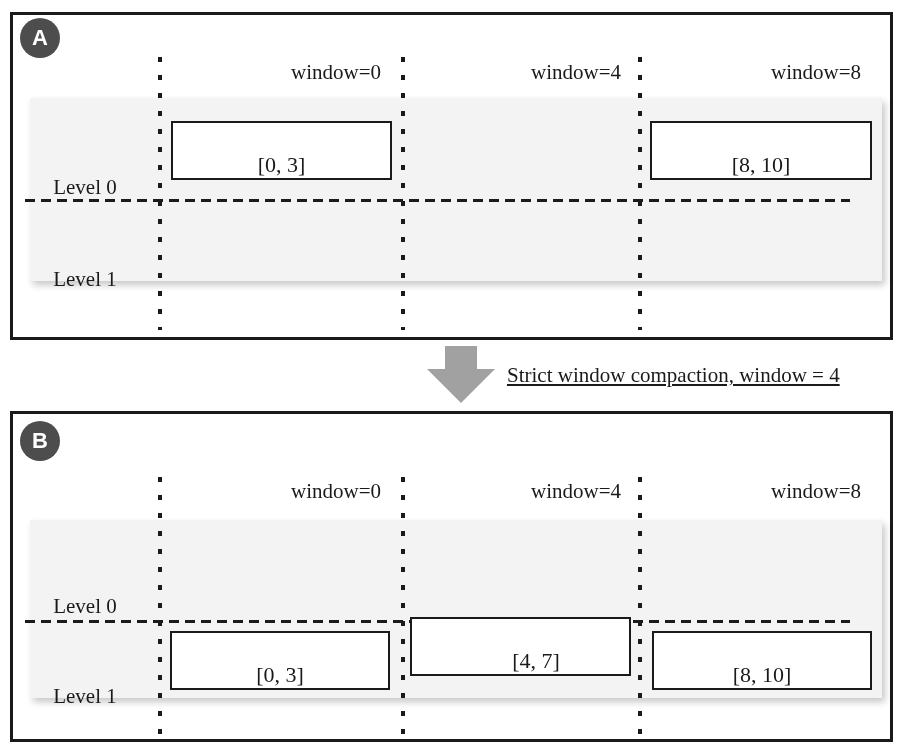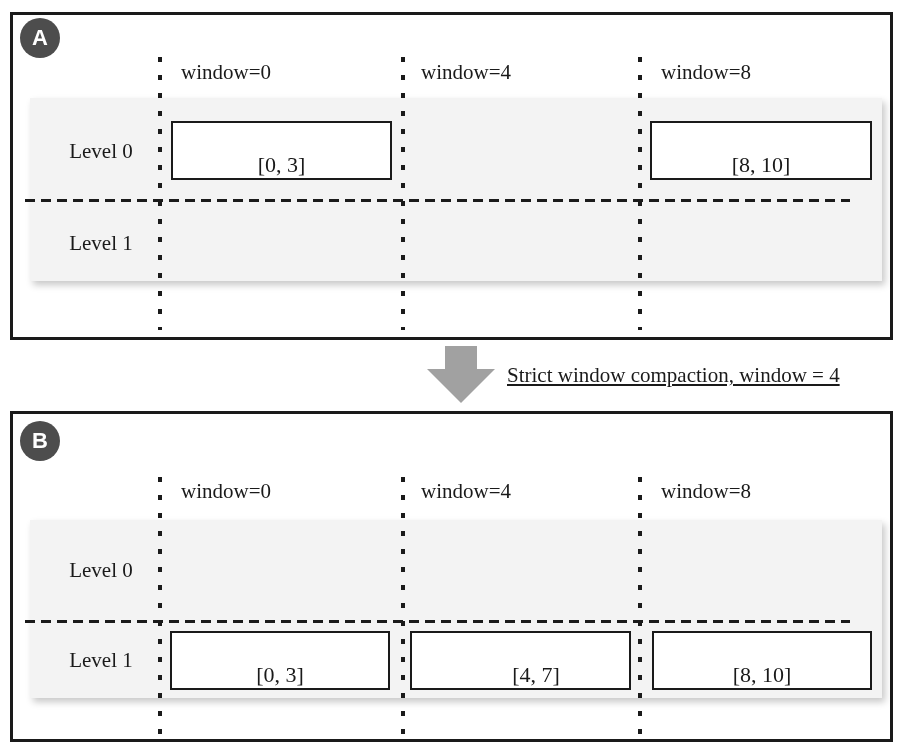--- a/index.html
+++ b/index.html
@@ -41,21 +41,21 @@
     display: flex;
     align-items: center;
     justify-content: center;
     z-index: 6;
   }
   .col-label {
     position: absolute;
     width: 200px;
     height: 26px;
     line-height: 26px;
-    text-align: left;
+    text-align: right;
     font-size: 21px;
     z-index: 4;
   }
   .vdots {
     position: absolute;
     width: 4px;
     background-image: repeating-linear-gradient(
       to bottom,
       var(--line) 0px, var(--line) 5px,
       transparent 5px, transparent 18px);
@@ -75,27 +75,28 @@
     width: 825px;
     height: 2.5px;
     background-image: repeating-linear-gradient(
       to right,
       var(--line) 0px, var(--line) 10px,
       transparent 10px, transparent 16px);
     z-index: 3;
   }
   .lvl-label {
     position: absolute;
-    left: 22px;
+    left: 6px;
     width: 132px;
     height: 26px;
     line-height: 26px;
     text-align: center;
     font-size: 21px;
     z-index: 4;
+    margin-top: 36px;
   }
   .ibox {
     position: absolute;
     height: 59px;
     border: 2.5px solid var(--line);
     background: var(--box-bg);
     display: flex;
     align-items: flex-end;
     justify-content: center;
     font-size: 22px;
@@ -183,21 +184,21 @@
 
     <div class="shade" style="top:106px; height:178px;"></div>
     <div class="hdash" style="top:206px;"></div>
 
     <div class="lvl-label" style="top:143px;">Level 0</div>
     <div class="lvl-label" style="top:233px;">Level 1</div>
 
     <div class="ibox" style="left:157px; top:217px; width:220px;">
       <span>[0, 3]</span>
     </div>
-    <div class="ibox" style="left:397px; top:217px; width:221px;padding-left:31px;">
+    <div class="ibox" style="left:397px; top:203px; width:221px;padding-left:31px;">
       <span>[4, 7]</span>
     </div>
     <div class="ibox" style="left:639px; top:217px; width:220px;">
       <span>[8, 10]</span>
     </div>
   </section>
 
 </div>
 
 </body></html>

